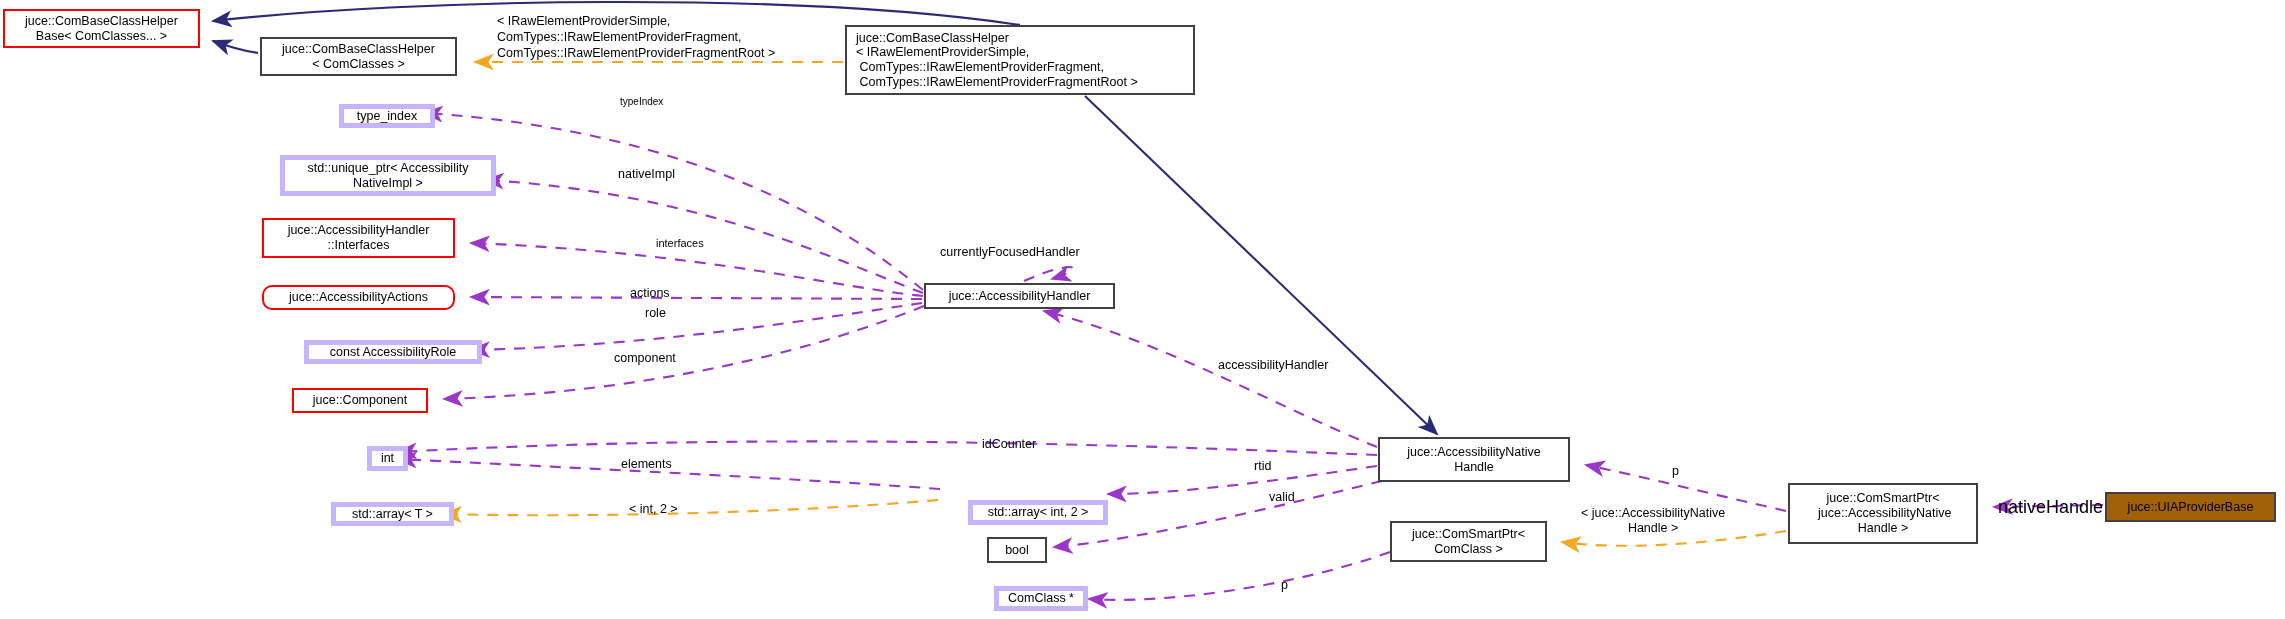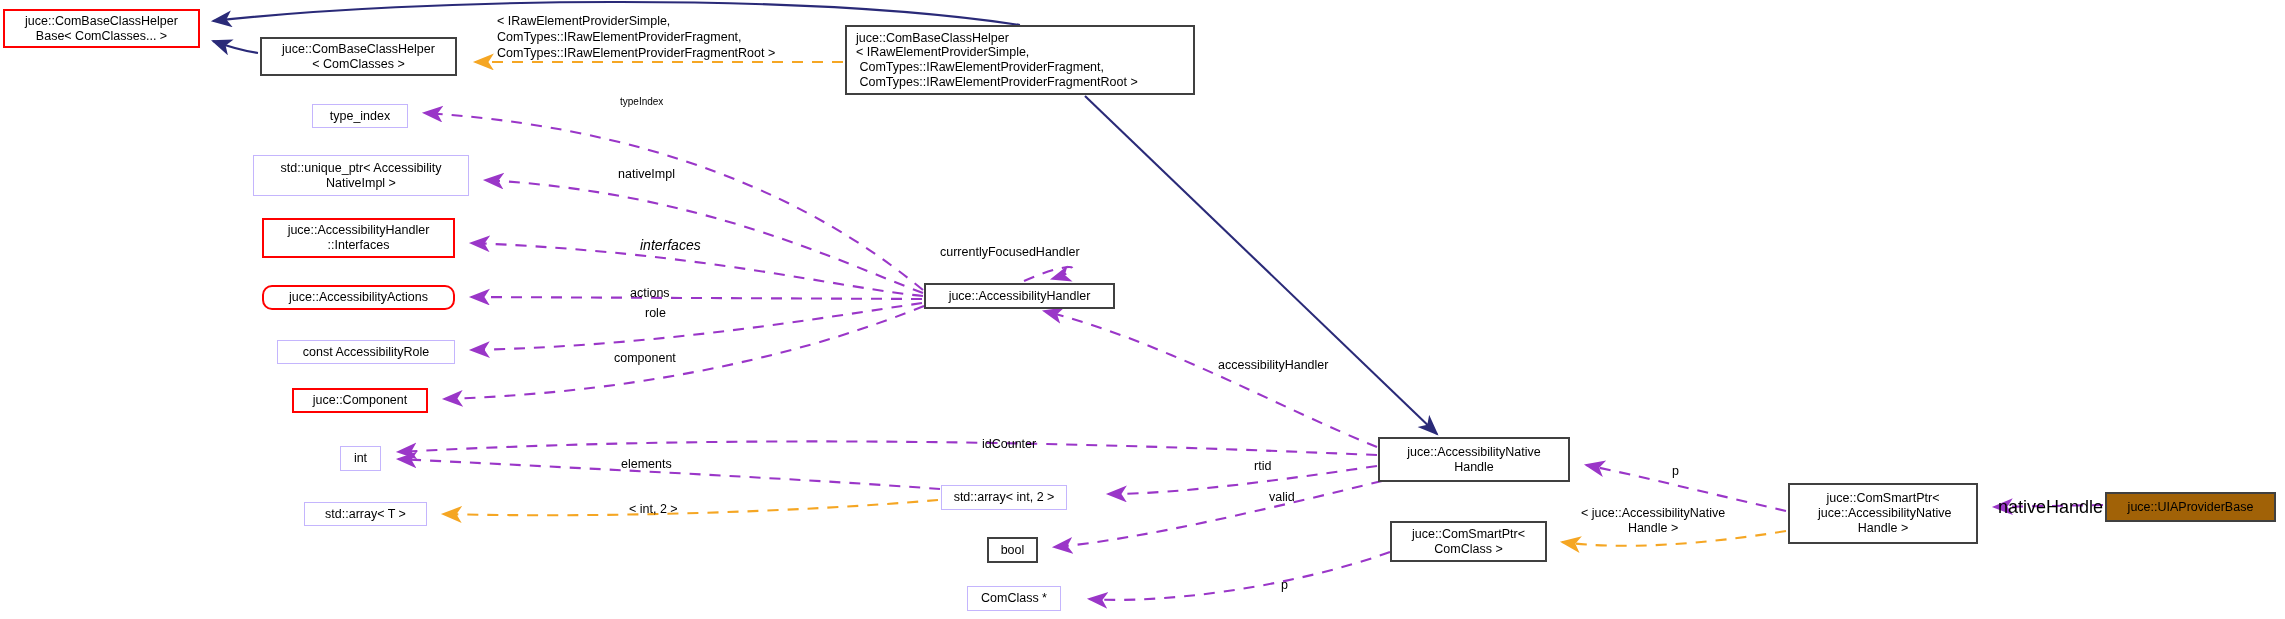--- a/index.html
+++ b/index.html
@@ -18,21 +18,21 @@
     box-sizing:border-box;
     display:flex;
     align-items:center;
     justify-content:center;
     text-align:center;
     line-height:1.18;
     color:#000000;
     white-space:pre;
     background:#ffffff;
   }
-  .node.b-gray{border:1px solid #c4b5fd;}
+  .node.b-gray{border:5px solid #c4b5fd;margin-left:27px;}
   .node.b-dark{border:2px solid #404040;}
   .node.b-red{border:2px solid #ff0000;}
   .node.fill-gray{background:#a16207;border:2px solid #404040;}
   .elabel{
     position:absolute;
     color:#000000;
     white-space:pre;
     line-height:1.2;
     text-align:center;
   }
@@ -117,23 +117,23 @@
   <div class="node b-gray" style="left:277px;top:340px;width:178px;height:24px;font-size:12.5px;">const AccessibilityRole</div>
 
   <div class="node b-red" style="left:292px;top:388px;width:136px;height:25px;font-size:12.5px;">juce::Component</div>
 
   <div class="node b-gray" style="left:340px;top:446px;width:41px;height:25px;font-size:12.5px;">int</div>
 
   <div class="node b-gray" style="left:304px;top:502px;width:123px;height:24px;font-size:12.5px;">std::array&lt; T &gt;</div>
 
   <div class="node b-dark" style="left:924px;top:283px;width:191px;height:26px;font-size:12.5px;">juce::AccessibilityHandler</div>
 
-  <div class="node b-gray" style="left:941px;top:485px;width:126px;height:25px;font-size:12.5px;">std::array&lt; int, 2 &gt;</div>
+  <div class="node b-gray" style="left:941px;top:500px;width:140px;height:25px;font-size:12.5px;">std::array&lt; int, 2 &gt;</div>
 
-  <div class="node b-dark" style="left:987px;top:537px;width:51px;height:26px;font-size:12.5px;">bool</div>
+  <div class="node b-dark" style="left:987px;top:537px;width:60px;height:26px;font-size:12.5px;">bool</div>
 
   <div class="node b-gray" style="left:967px;top:586px;width:94px;height:25px;font-size:12.5px;">ComClass *</div>
 
   <div class="node b-dark" style="left:1378px;top:437px;width:192px;height:45px;font-size:12.5px;">juce::AccessibilityNative
 Handle</div>
 
   <div class="node b-dark" style="left:1390px;top:521px;width:157px;height:41px;font-size:12.5px;">juce::ComSmartPtr&lt;
 ComClass &gt;</div>
 
   <div class="node b-dark" style="left:1788px;top:483px;width:190px;height:61px;font-size:12.5px;">juce::ComSmartPtr&lt;
@@ -141,21 +141,21 @@
 Handle &gt;</div>
 
   <div class="node fill-gray" style="left:2105px;top:492px;width:171px;height:30px;font-size:12.5px;">juce::UIAProviderBase</div>
 
   <div class="tparams" style="left:497px;top:14px;font-size:12.5px;">&lt; IRawElementProviderSimple,
 ComTypes::IRawElementProviderFragment,
 ComTypes::IRawElementProviderFragmentRoot &gt;</div>
 
   <div class="elabel" style="left:620px;top:96px;font-size:10px;">typeIndex</div>
   <div class="elabel" style="left:618px;top:167px;font-size:12.5px;">nativeImpl</div>
-  <div class="elabel" style="left:640px;top:237px;font-size:14px;font-style:italic;">interfaces</div>
+  <div class="elabel" style="left:656px;top:237px;font-size:11px;">interfaces</div>
   <div class="elabel" style="left:630px;top:286px;font-size:12.5px;">actions</div>
   <div class="elabel" style="left:645px;top:306px;font-size:12.5px;">role</div>
   <div class="elabel" style="left:614px;top:351px;font-size:12.5px;">component</div>
   <div class="elabel" style="left:940px;top:245px;font-size:12.5px;">currentlyFocusedHandler</div>
   <div class="elabel" style="left:1218px;top:358px;font-size:12.5px;">accessibilityHandler</div>
   <div class="elabel" style="left:982px;top:437px;font-size:12.5px;">idCounter</div>
   <div class="elabel" style="left:621px;top:457px;font-size:12.5px;">elements</div>
   <div class="elabel" style="left:1254px;top:459px;font-size:12.5px;">rtid</div>
   <div class="elabel" style="left:1269px;top:490px;font-size:12.5px;">valid</div>
   <div class="elabel" style="left:629px;top:502px;font-size:12.5px;">&lt; int, 2 &gt;</div>

